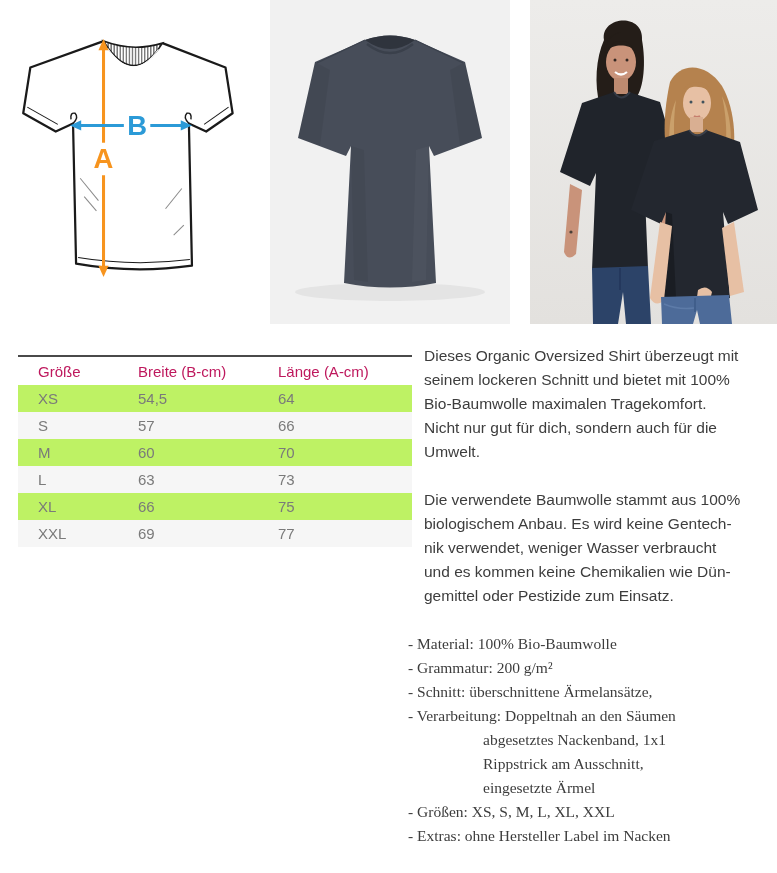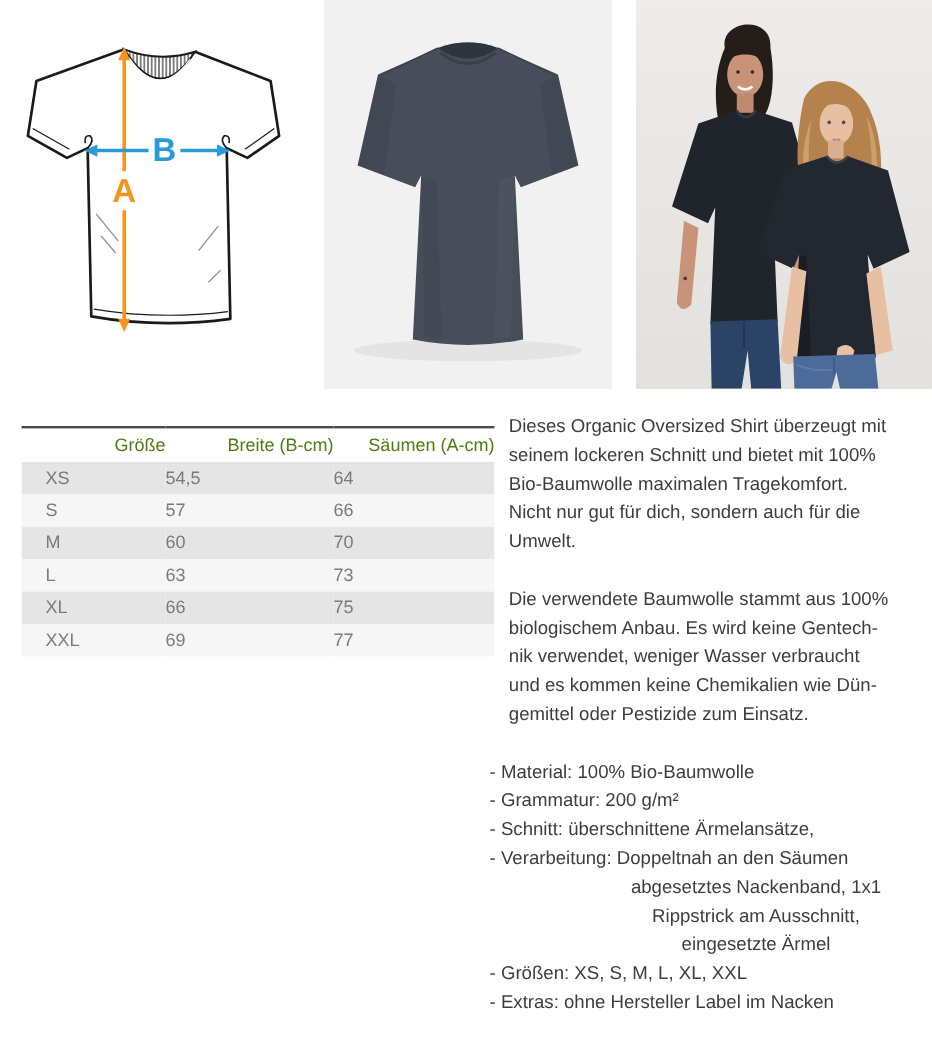--- a/index.html
+++ b/index.html
@@ -9,35 +9,35 @@
   }
   
   .diagram-box{position:absolute;left:18px;top:36px;width:230px;height:248px;}
   .photo-mid{position:absolute;left:270px;top:0;width:240px;height:324px;background:#f1f1f1;}
   .photo-models{position:absolute;left:530px;top:0;width:247px;height:324px;background:#eae8e6;}
   .photo-mid svg,.photo-models svg,.diagram-box svg{display:block;width:100%;height:100%;}
   
   .size-table-wrap{position:absolute;left:18px;top:355px;width:374px;}
   table.size-table{width:374px;border-collapse:collapse;table-layout:fixed;
     font-size:15px;color:#7a7a7a;}
-  table.size-table th{font-weight:normal;color:#4d7c0f;text-align:right;
+  table.size-table th{font-weight:normal;color:#be185d;text-align:left;
     border-top:2px solid #4a4a4a;height:28px;padding:0;}
   table.size-table td{height:27px;padding:0;}
   table.size-table th:first-child,table.size-table td:first-child{padding-left:20px;width:100px;}
   table.size-table th:nth-child(2),table.size-table td:nth-child(2){width:140px;}
   table.size-table th:nth-child(3),table.size-table td:nth-child(3){width:134px;}
-  table.size-table tr.odd{background:#e5e5e5;}
+  table.size-table tr.odd{background:#bef264;}
   table.size-table tr.even{background:#f6f6f6;}
   .tolerance-note{position:absolute;left:18px;top:578px;font-size:15.5px;color:#3d3d3d;}
   
   .description{position:absolute;left:408px;top:344px;width:369px;
     font-size:15.5px;line-height:24px;color:#3d3d3d;}
   .description .para{white-space:pre-line;margin:0 0 24px 16px;}
-  .spec-line{line-height:24px;}
-  .spec-line.indent{padding-left:75px;text-align:center;}
+  .spec-line{line-height:24px;font-family:Liberation Serif, serif;}
+  .spec-line.indent{padding-left:75px;}
 </style>
 </head>
 <body>
 
 <div class="page">
 
   <div class="diagram-box">
     <svg viewBox="0 0 220 244">
       <defs>
         <pattern id="rib" width="3" height="8" patternUnits="userSpaceOnUse">
@@ -160,21 +160,21 @@
       </g>
     </svg>
   </div>
 
   <div class="size-table-wrap">
     <table class="size-table">
       <thead>
         <tr>
           <th>Größe</th>
           <th>Breite (B-cm)</th>
-          <th>Säumen (A-cm)</th>
+          <th>Länge (A-cm)</th>
         </tr>
       </thead>
       <tbody>
         <tr class="odd">
           <td>XS</td>
           <td>54,5</td>
           <td>64</td>
         </tr>
         <tr class="even">
           <td>S</td>

